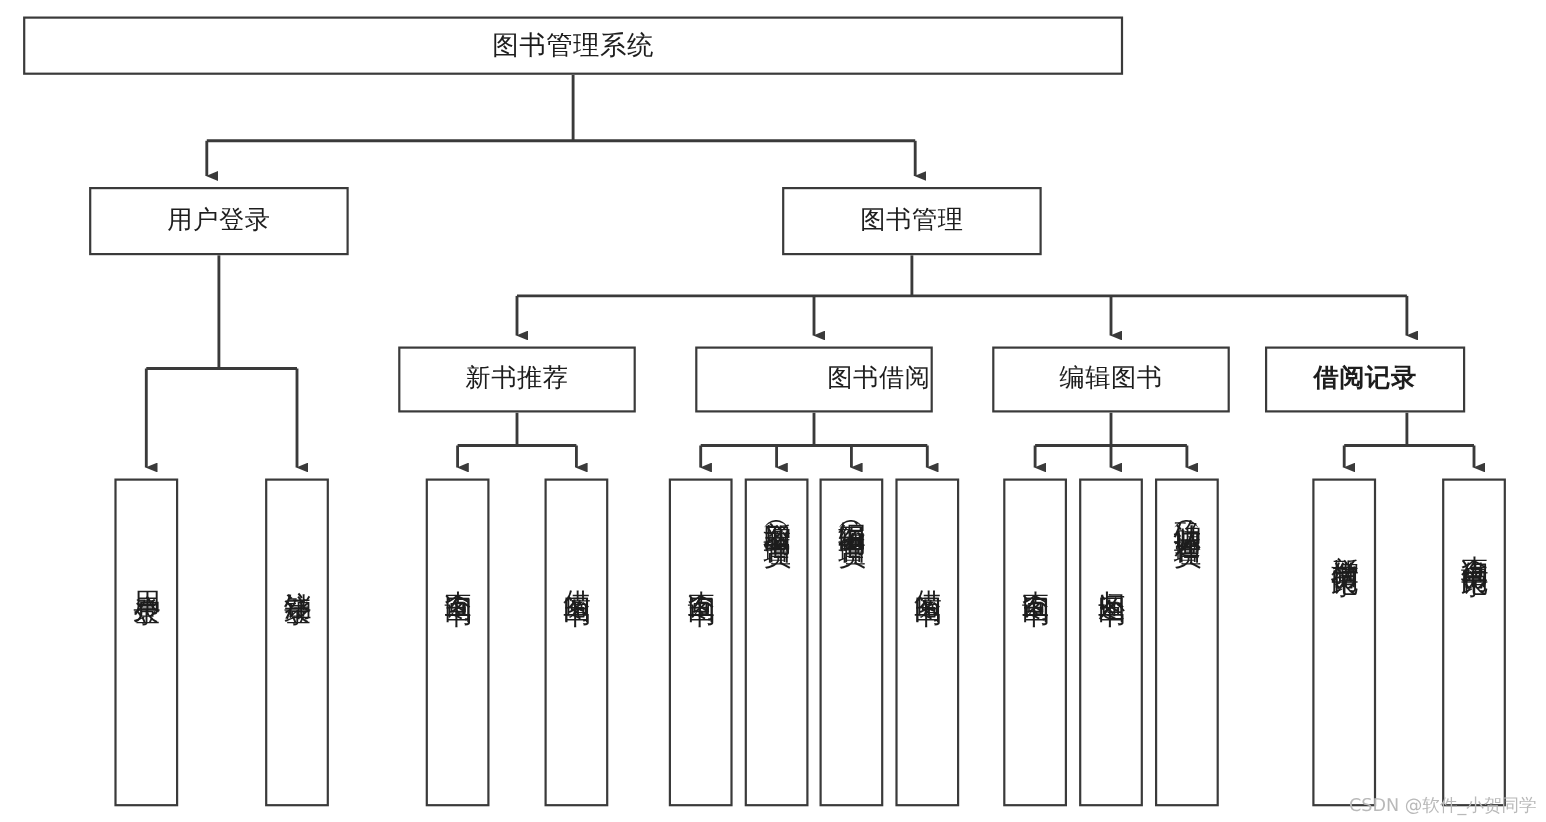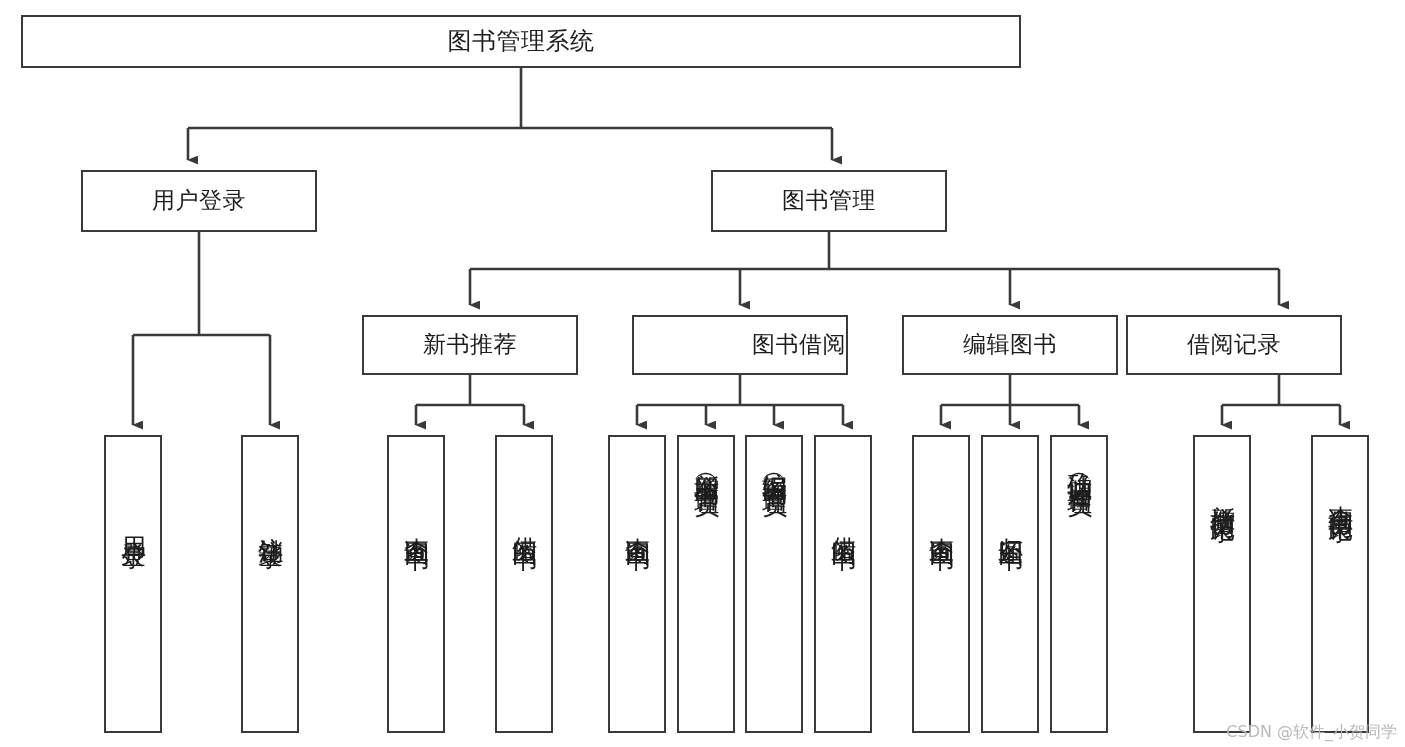--- a/index.html
+++ b/index.html
@@ -151,21 +151,21 @@
 
   <div class="node horiz" style="left:711px; top:170px; width:236px; height:62px;">
     <span class="node-label">图书管理</span>
   </div>
   <div class="node horiz" style="left:632px; top:315px; width:216px; height:60px;justify-content:flex-end;">
     <span class="node-label">图书借阅</span>
   </div>
   <div class="node horiz" style="left:902px; top:315px; width:216px; height:60px;">
     <span class="node-label">编辑图书</span>
   </div>
-  <div class="node horiz" style="left:1126px; top:315px; width:216px; height:60px;">
+  <div class="node horiz" style="left:1150px; top:315px; width:182px; height:60px;font-weight:bold;">
     <span class="node-label">借阅记录</span>
   </div>
 
   <div class="node vert short" style="left:104px; top:435px; width:58px; height:298px;">
     <span class="node-label">用户登录</span>
   </div>
   <div class="node vert short" style="left:241px; top:435px; width:58px; height:298px;">
     <span class="node-label">注销登录</span>
   </div>
 

